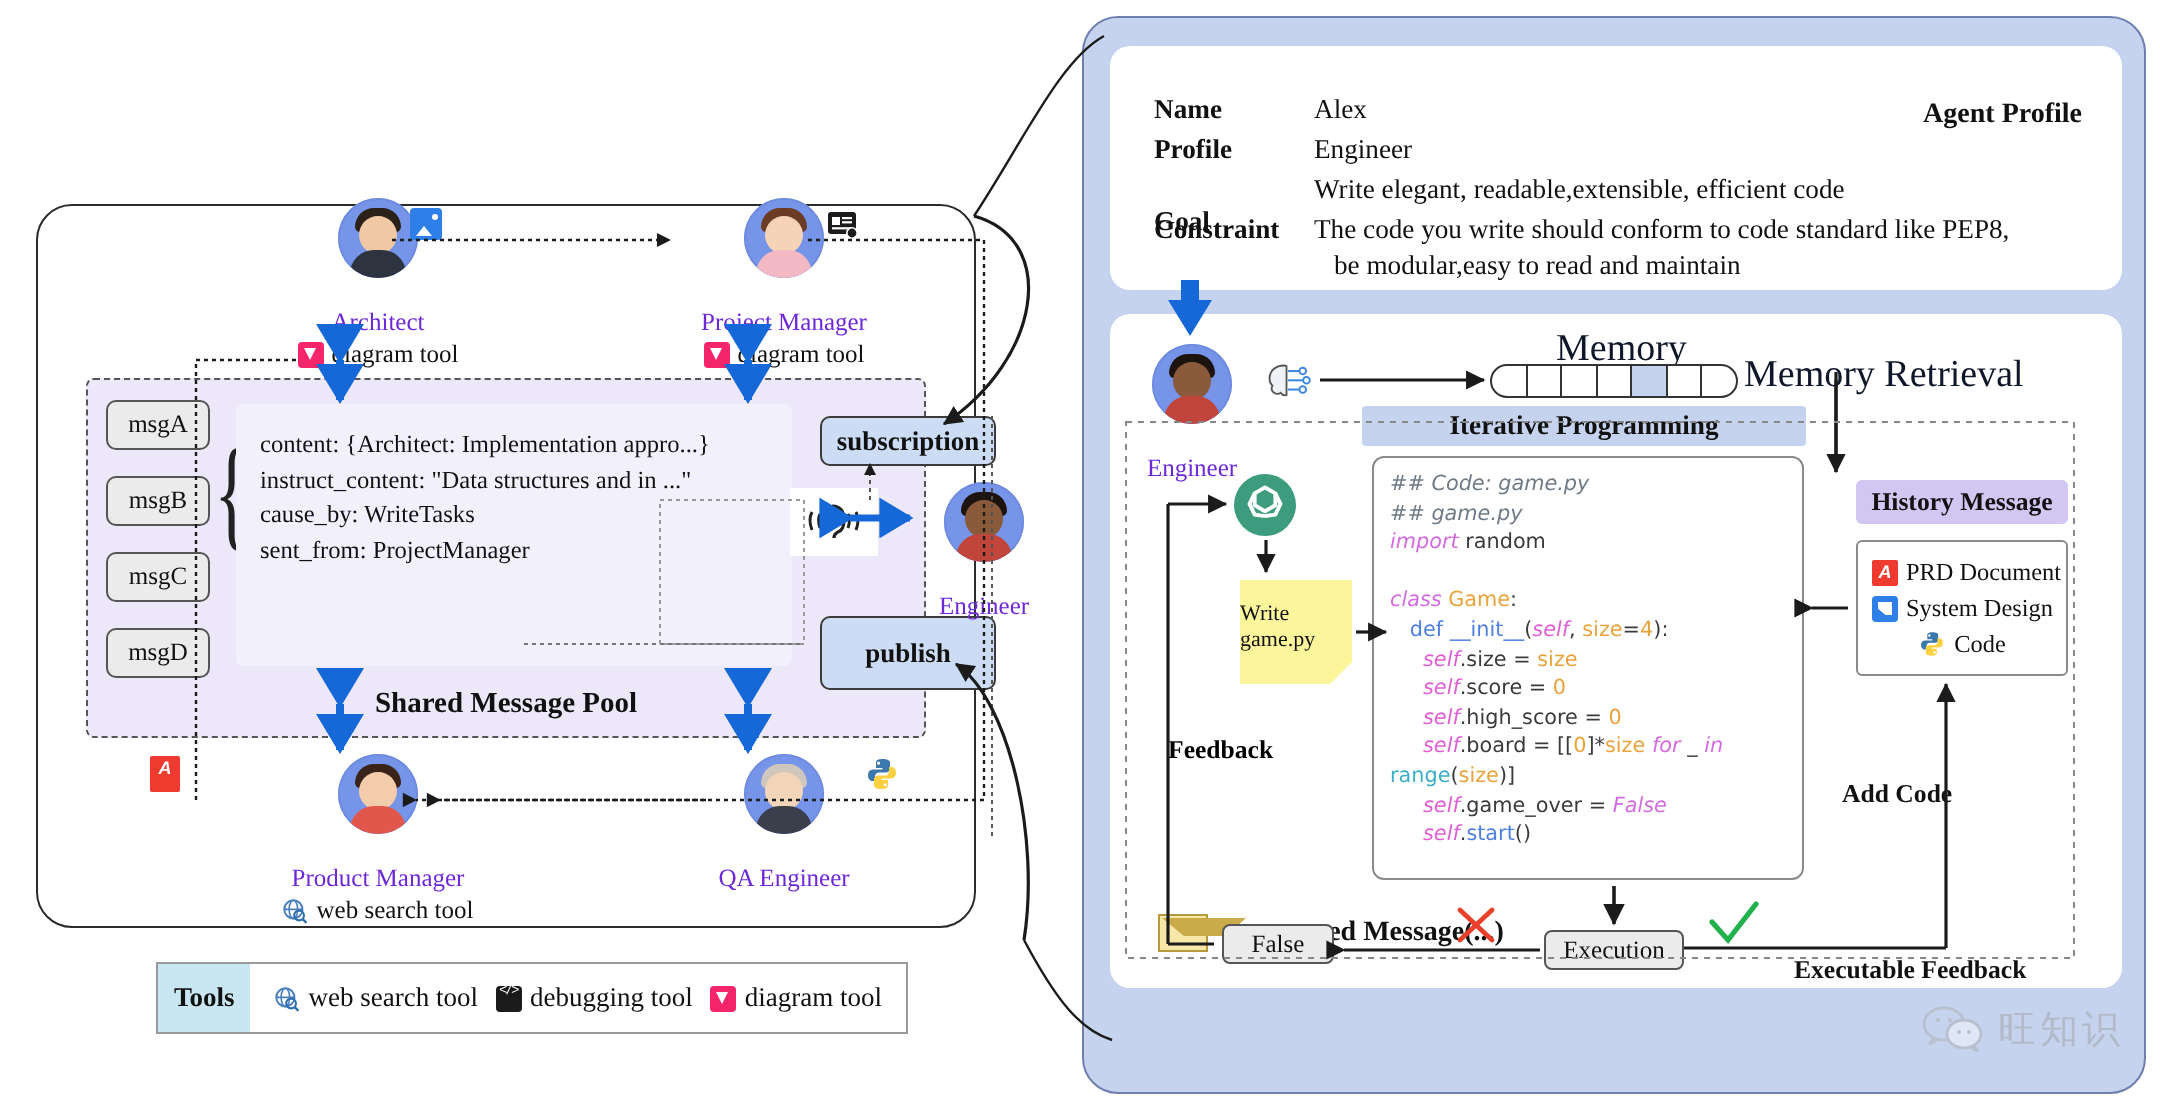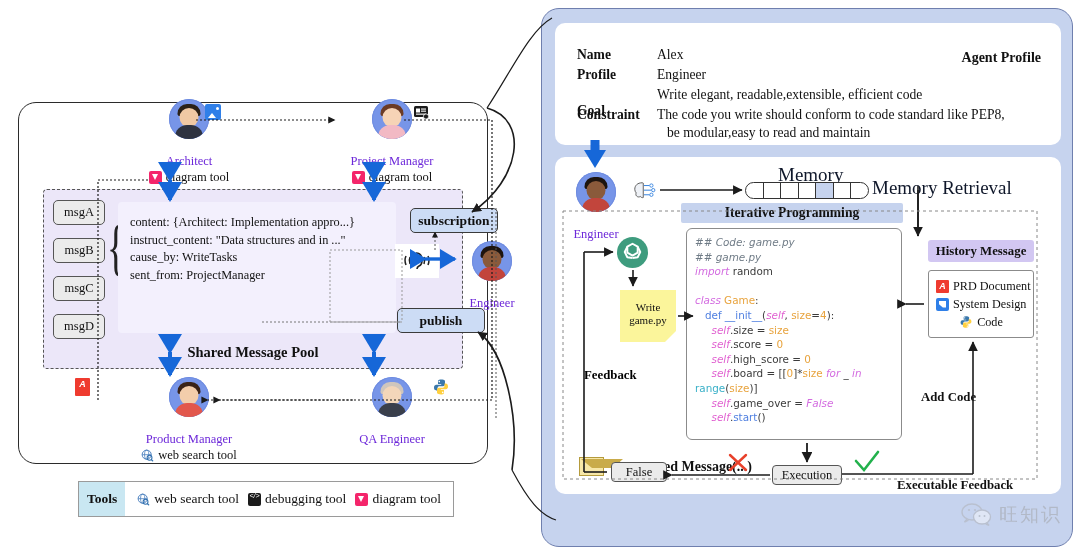--- a/index.html
+++ b/index.html
@@ -155,21 +155,21 @@
   .k-num{color:#e8a33d;}
   .k-fn{color:#39b0c8;}
   .k-pl{color:#3b3b3b;}
 
   .openai-ic{
     position:absolute; left:617px; top:237px; width:31px;height:31px; border-radius:50%;
     background:#3e9c7e;
   }
   .note{
     position:absolute; left:620px; top:290px; width:56px; height:52px;
-    background:#fbf59b; font-size:11px; color:#111; text-align:center;
+    background:#fbf59b; font-size:11px; color:#111; 
     padding-top:11px; line-height:13px;
   }
   .note::after{content:""; position:absolute; right:0; bottom:0; border-left:11px solid transparent;
     border-bottom:11px solid #fff;}
   .feedback-lbl{ position:absolute; left:584px; top:368px; font-weight:bold; font-size:12.8px;}
 
   .hist-head{
     position:absolute; left:928px; top:240px; width:106px; height:22px;
     background:#d2c7f2; font-weight:bold; font-size:12.8px; color:#111;
     display:flex; align-items:center; justify-content:center; border-radius:3px;
@@ -264,21 +264,21 @@
       <div class="msg-body">
         <div class="msg-line">content: {Architect: Implementation appro...}</div>
         <div class="msg-line">instruct_content: "Data structures and in ..."</div>
         <div class="msg-line">cause_by: WriteTasks</div>
         <div class="msg-line">sent_from: ProjectManager</div>
       </div>
       <div class="pool-title">Shared Message Pool</div>
     </div>
 
     <div class="boxbtn" style="left:391px; top:105px; width:88px; height:25px;">subscription</div>
-    <div class="boxbtn" style="left:378px; top:205px; width:88px; height:25px;text-align:right;">publish</div>
+    <div class="boxbtn" style="left:391px; top:205px; width:88px; height:37px;text-align:right;">publish</div>
 
     <div class="ear-box" style="left:376px; top:141px;">
       <svg width="40" height="24" viewBox="0 0 40 24">
         <path d="M19 4 q6 0 6 7 q0 5 -3 6 q-2 1 -2 3" fill="none" stroke="#222" stroke-width="1.6"></path>
         <circle cx="19.5" cy="11" r="2" fill="none" stroke="#222" stroke-width="1.3"></circle>
         <path d="M9 7 q-2 4 0 9 M13 8 q-1.4 3 0 7" fill="none" stroke="#222" stroke-width="1.5"></path>
         <path d="M31 7 q2 4 0 9 M27 8 q1.4 3 0 7" fill="none" stroke="#222" stroke-width="1.5"></path>
       </svg>
     </div>
 

